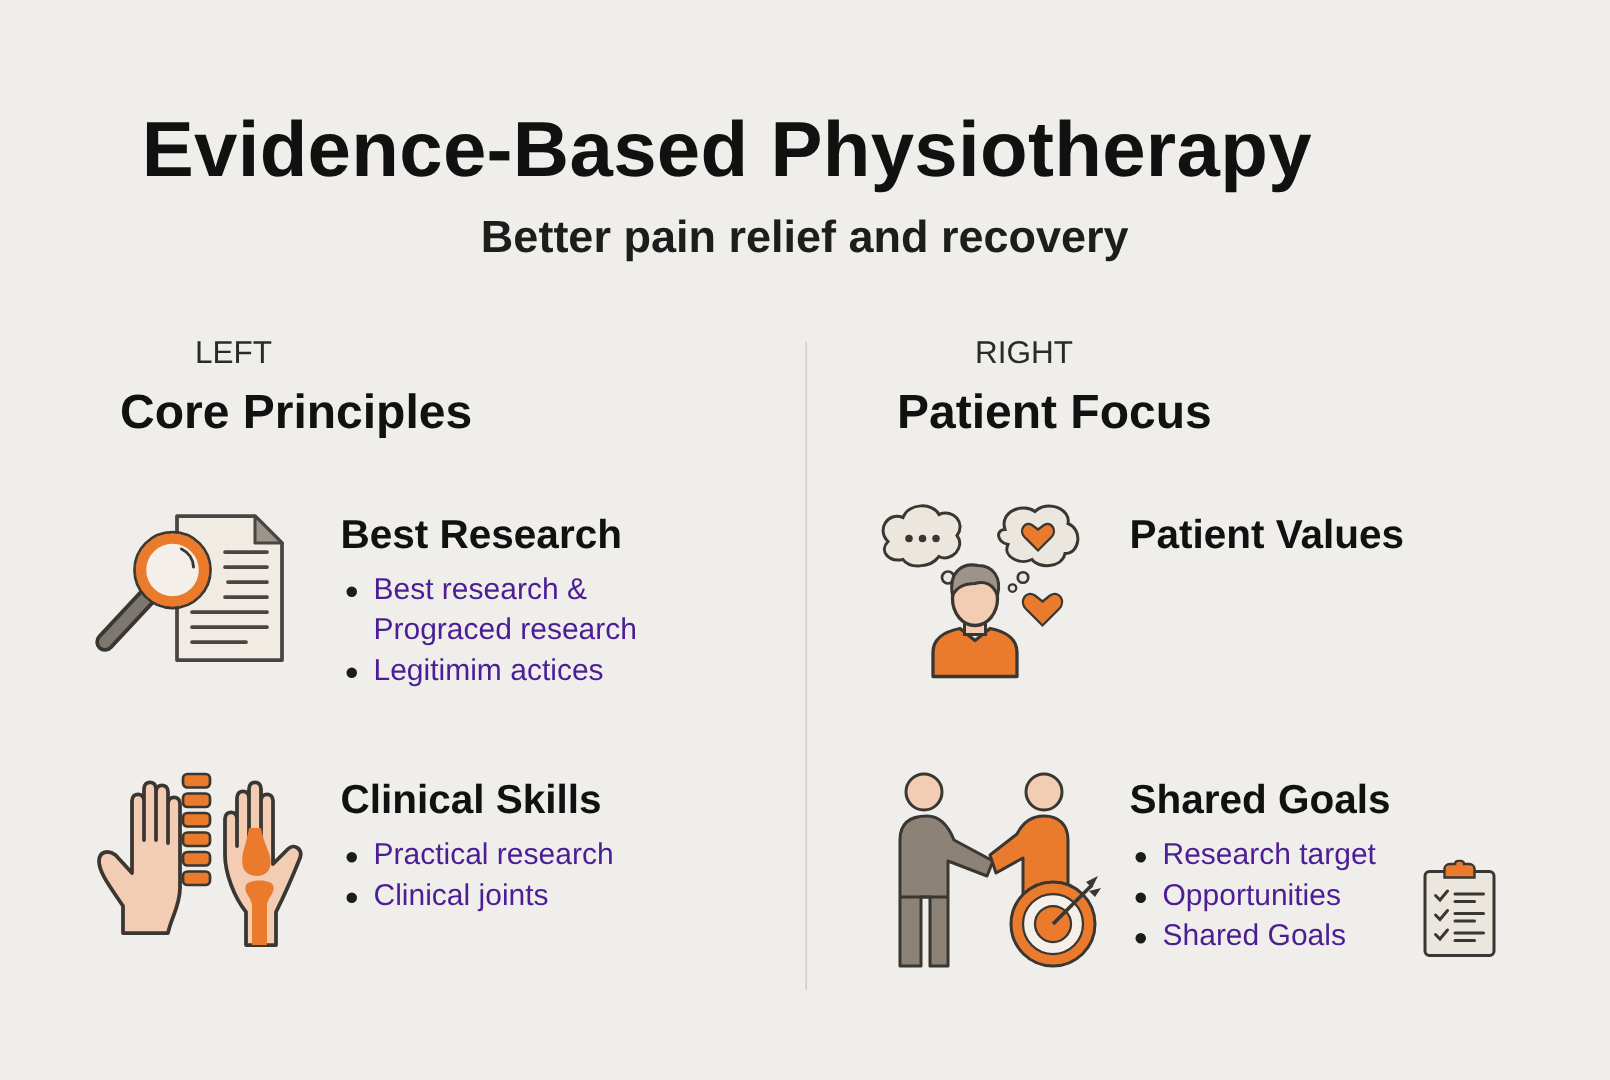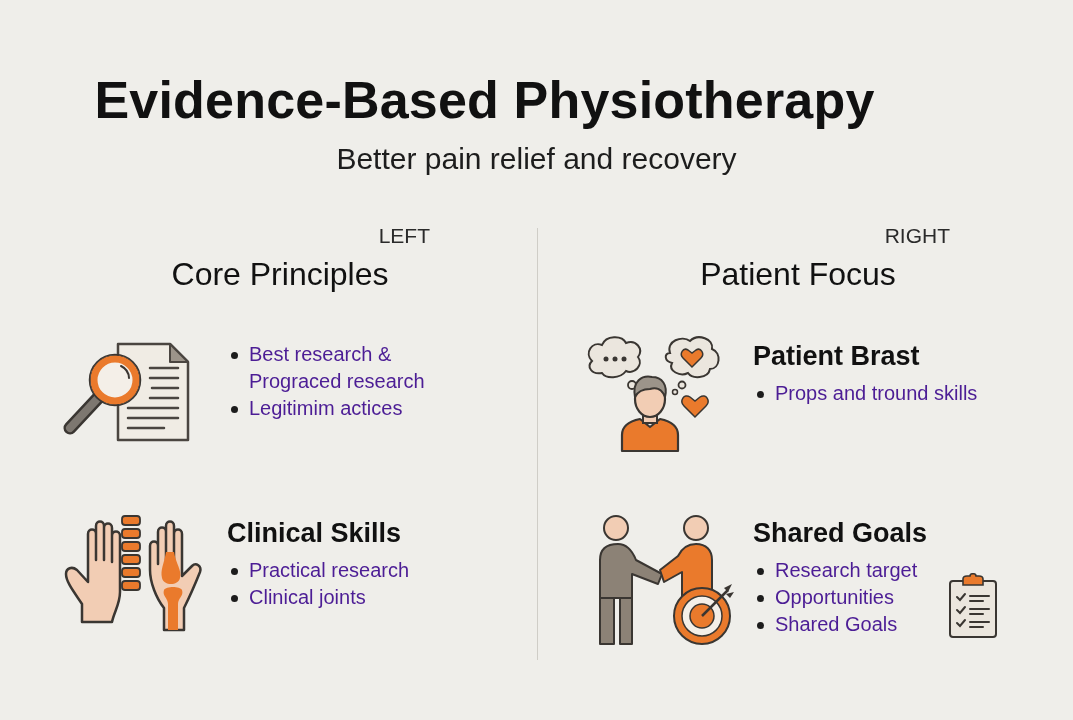--- a/index.html
+++ b/index.html
@@ -10,32 +10,32 @@
     color: #151515;
     position: relative;
   }
   .title {
     position: absolute; left: 0; top: 70px; width: 969px;
     text-align: center; font-size: 52px; font-weight: 700; letter-spacing: 0.2px;
     color: #111;
   }
   .subtitle {
     position: absolute; left: 0; top: 142px; width: 1073px;
-    text-align: center; font-size: 30px; font-weight: 400; color: #1d1d1d;
+    text-align: center; font-size: 30px; font-weight: 700; color: #1d1d1d;
   }
   .divider {
     position: absolute; left: 537px; top: 228px; width: 1px; height: 432px;
     background: #cfcdc7;
   }
   .col-kicker {
-    position: absolute; top: 224px; font-size: 21px; color: #2a2a2a; text-align: right;
+    position: absolute; top: 224px; font-size: 21px; color: #2a2a2a; text-align: left;
     width: 300px;
   }
   .col-heading {
-    position: absolute; top: 256px; font-size: 32px; font-weight: 400; text-align: center;
+    position: absolute; top: 256px; font-size: 32px; font-weight: 700; text-align: left;
     width: 400px; color: #111;
   }
   .block { position: absolute; }
   .block-title { font-size: 27px; font-weight: 700; color: #111; margin: 0 0 8px 0; white-space: nowrap; }
   .bullets { list-style: none; margin: 0; padding: 0; }
   .bullets li {
     font-size: 20px; line-height: 27px; color: #4c1d95; position: relative; padding-left: 22px;
     white-space: nowrap;
   }
   .bullets li.bullet::before {
@@ -74,20 +74,21 @@
     <line x1="40" y1="62" x2="12" y2="92" stroke="#3a3632" stroke-width="13" stroke-linecap="round"></line>
     <line x1="40" y1="62" x2="12" y2="92" stroke="#7d7770" stroke-width="8" stroke-linecap="round"></line>
     <circle cx="57" cy="44" r="24" fill="#f4efe8" stroke="#3a3632" stroke-width="2"></circle>
     <circle cx="57" cy="44" r="21" fill="none" stroke="#ea7a2c" stroke-width="7"></circle>
     <circle cx="57" cy="44" r="25.5" fill="none" stroke="#3a3632" stroke-width="1.5"></circle>
     <path d="M63 30 A14 14 0 0 1 71 42" fill="none" stroke="#3a3632" stroke-width="2" stroke-linecap="round"></path>
   </svg>
 </div>
 
 <div class="block" style="left:227px; top:341px;">
+  <div class="block-title">Best Research</div>
   <ul class="bullets">
     <li class="bullet">Best research &amp;</li>
     <li>Prograced research</li>
     <li class="bullet">Legitimim actices</li>
   </ul>
 </div>
 
 <div class="icon" style="left:60px; top:512px;">
   <svg width="150" height="120" viewBox="0 0 150 120">
 
@@ -134,23 +135,22 @@
     <path d="M115 84 L104 73 C99 68 104 60 110 64 L115 68 L120 64 C126 60 131 68 126 73 Z" fill="#ea7a2c" stroke="#3a3632" stroke-width="1.5"></path>
 
     <path d="M42 118 V102 C42 92 50 88 60 86 L70 94 L80 86 C90 88 98 92 98 102 V118 Z" fill="#ea7a2c" stroke="#3a3632" stroke-width="2.2" stroke-linejoin="round"></path>
     <rect x="63" y="78" width="14" height="12" fill="#f2cdb4" stroke="#3a3632" stroke-width="2"></rect>
     <ellipse cx="70" cy="66" rx="15" ry="18" fill="#f2cdb4" stroke="#3a3632" stroke-width="2.2"></ellipse>
     <path d="M55 64 C52 48 62 42 72 44 C82 44 88 52 85 64 C82 56 76 54 70 56 C64 56 58 58 55 64 Z" fill="#9c948a" stroke="#3a3632" stroke-width="2"></path>
   </svg>
 </div>
 
 <div class="block" style="left:753px; top:341px;">
-  <div class="block-title">Patient Brast</div>
+  <div class="block-title">Patient Values</div>
   <ul class="bullets">
-    <li class="bullet">Props and tround skills</li>
   </ul>
 </div>
 
 <div class="icon" style="left:592px; top:512px;">
   <svg width="150" height="140" viewBox="0 0 150 140">
 
     <circle cx="24" cy="16" r="12" fill="#f2cdb4" stroke="#3a3632" stroke-width="2"></circle>
     <path d="M8 132 V48 C8 36 16 32 26 32 C34 32 40 38 44 48 L70 62 L66 72 L40 62 V132 H28 V86 H22 V132 Z" fill="#8c8276" stroke="#3a3632" stroke-width="2" stroke-linejoin="round"></path>
     <line x1="8" y1="86" x2="40" y2="86" stroke="#3a3632" stroke-width="2"></line>
 

